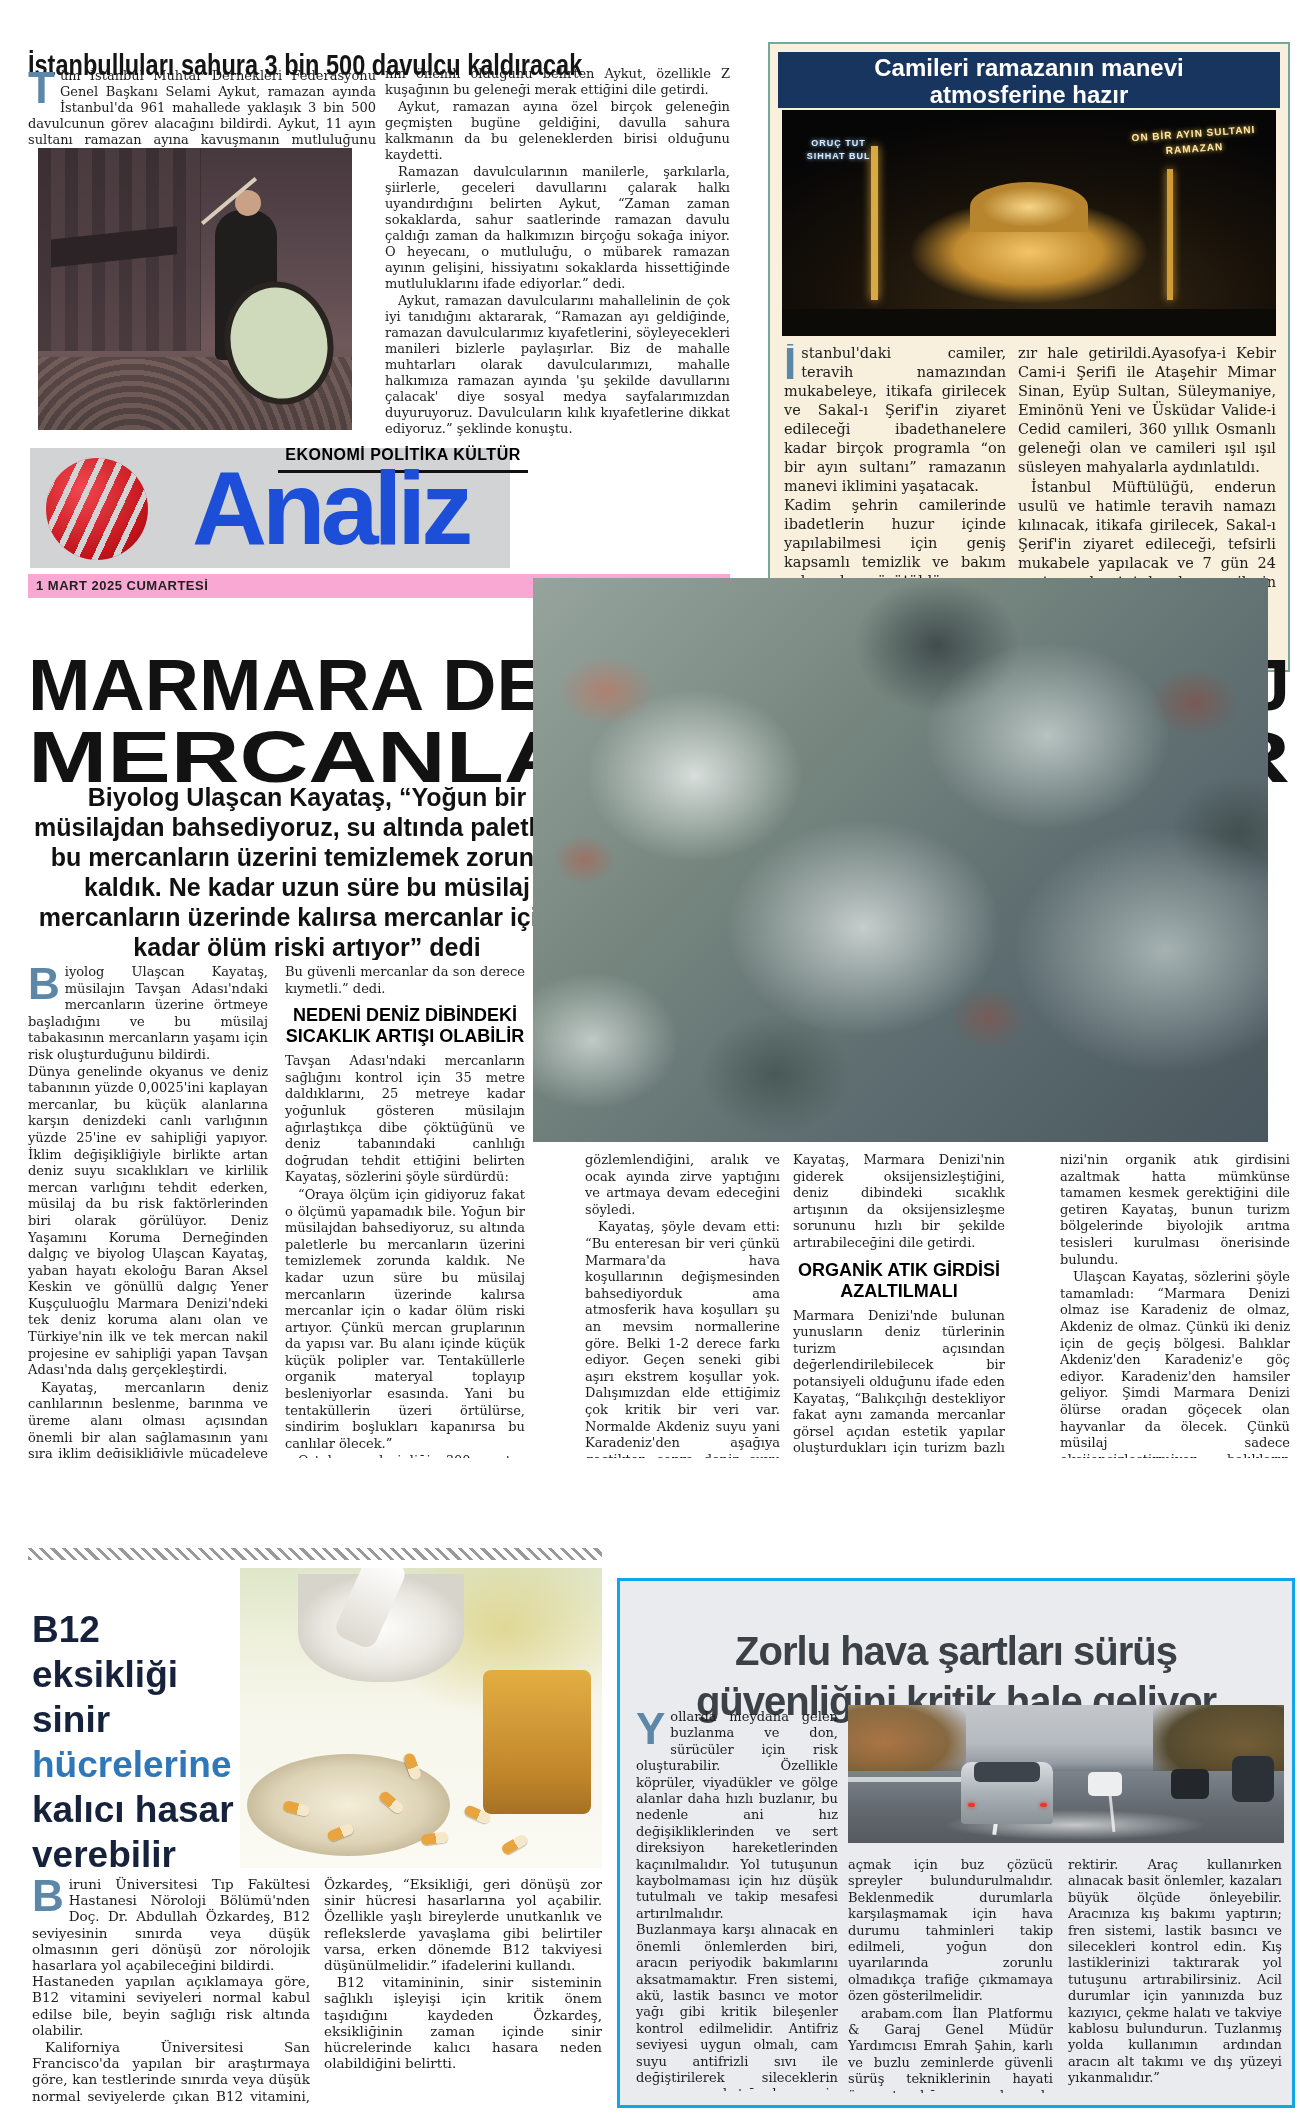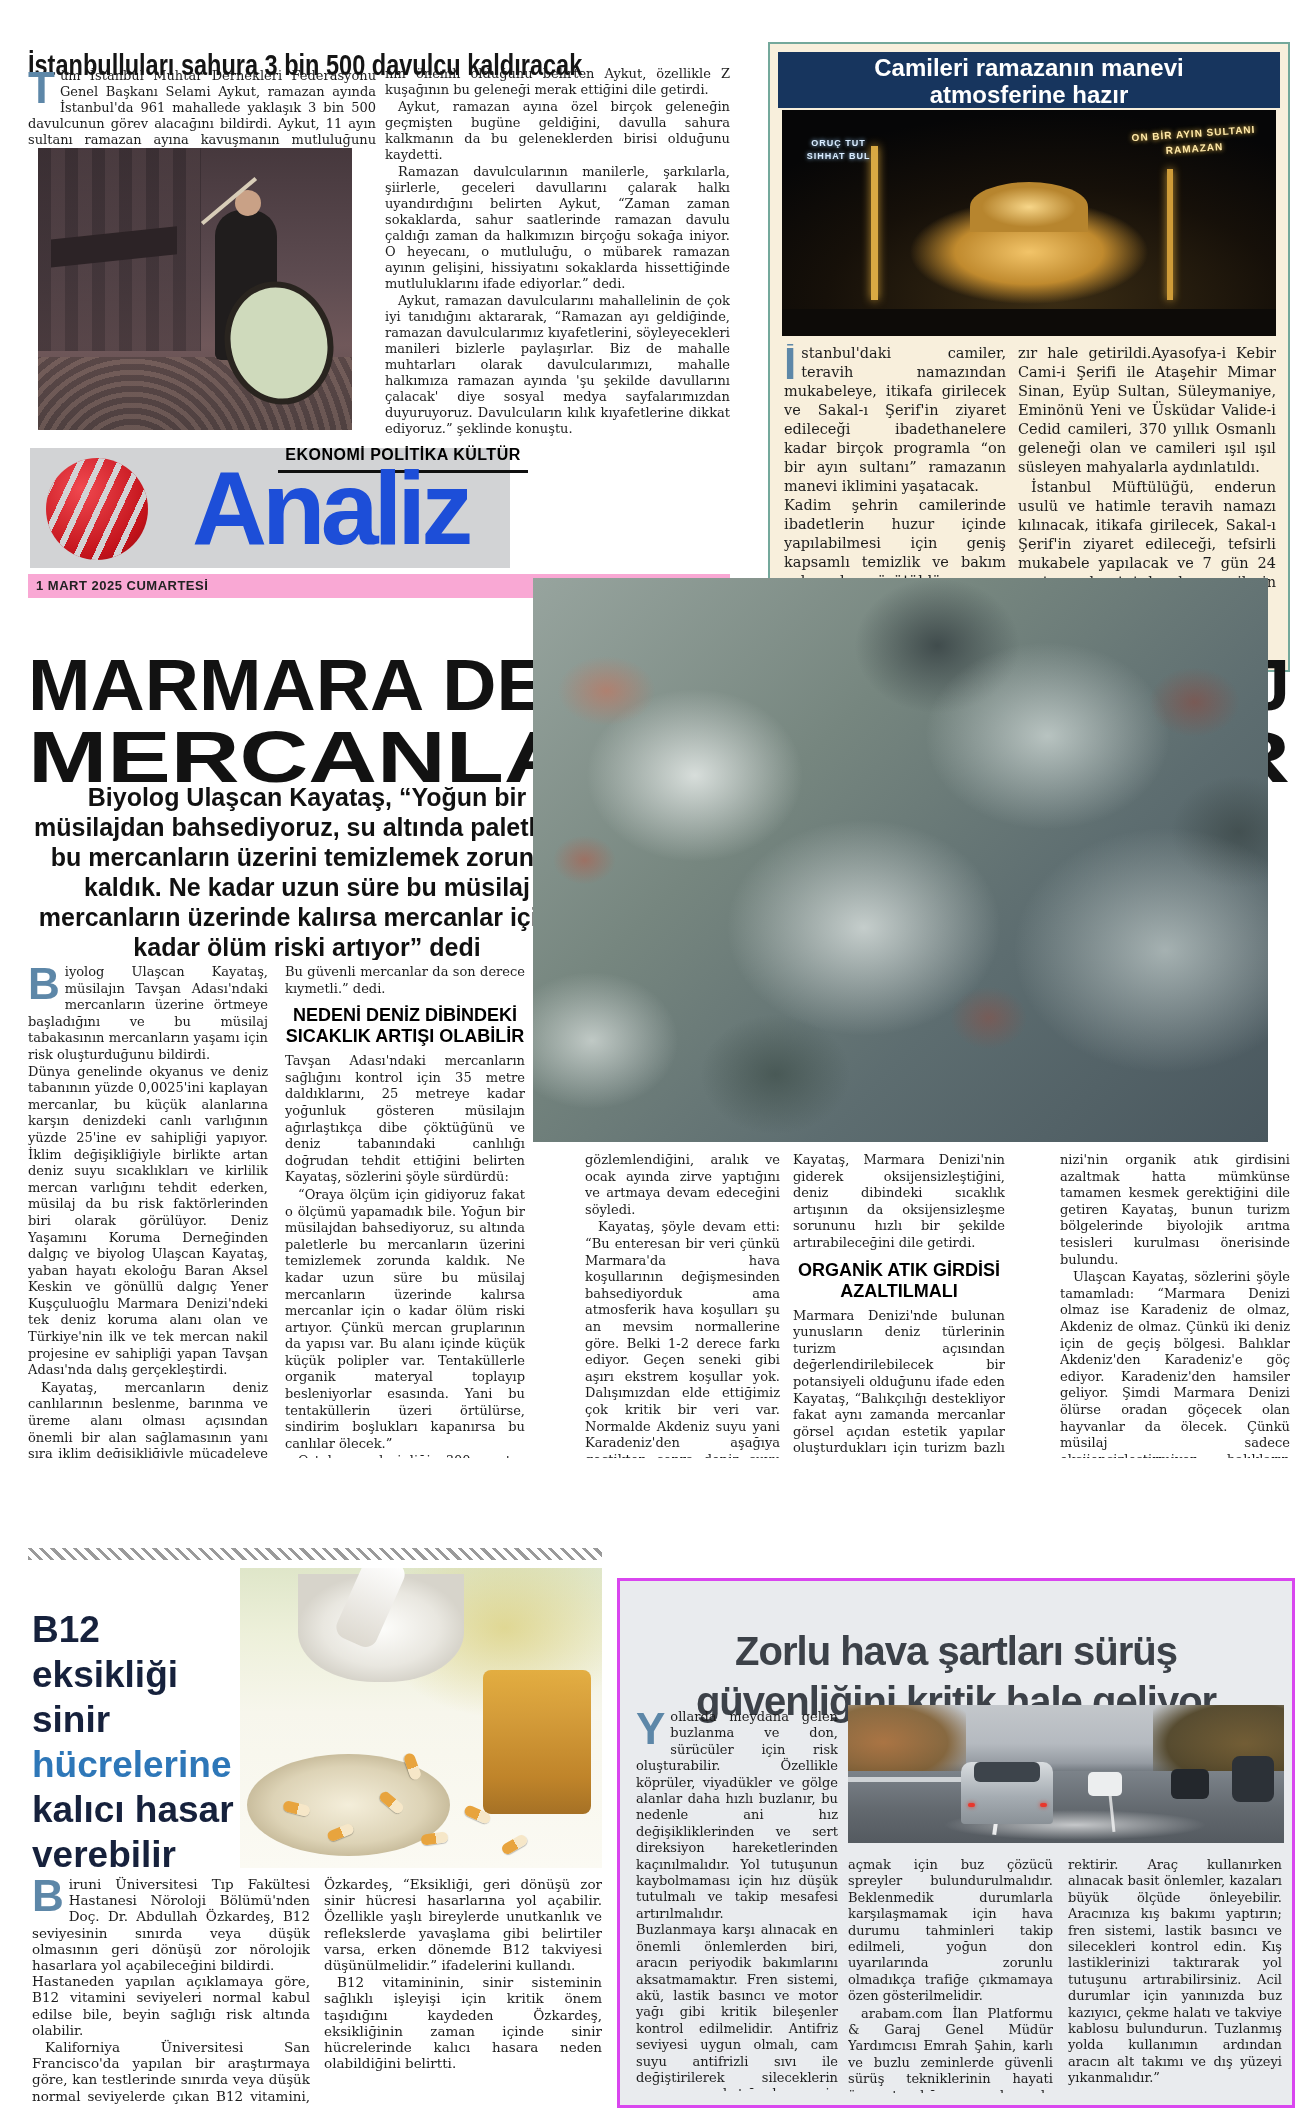--- a/index.html
+++ b/index.html
@@ -112,21 +112,21 @@
   .pp-bowl{position:absolute;left:2%;bottom:4%;width:56%;height:34%;border-radius:50%;
       background:radial-gradient(closest-side,#f4eeda,#ddd3b6 75%,#c9bd9d);}
   .pp-jar{position:absolute;right:3%;top:34%;width:30%;height:48%;border-radius:8px;opacity:.9;
       background:linear-gradient(180deg,#e2a733,#b97714 75%,#9c620f);}
   .cap{position:absolute;width:27px;height:11px;border-radius:6px;
       background:linear-gradient(90deg,#e8a43e 0 55%,#f6e7c8 55%);box-shadow:0 1px 1px rgba(0,0,0,.25);}
   .b12-col1{left:32px;top:1876px;width:278px;height:230px;font-size:13.5px;line-height:16.2px;}
   .b12-col2{left:324px;top:1876px;width:278px;height:230px;font-size:13.5px;line-height:16.2px;}
   
   .road-box{left:617px;top:1578px;width:678px;height:530px;background:#e9ebee;
-      border:3px solid #d946ef;box-sizing:border-box;}
+      border:3px solid #0ea5e9;box-sizing:border-box;}
   .road-headline{position:absolute;left:0;top:12px;width:100%;text-align:center;
       font-family:"Liberation Sans",sans-serif;font-weight:700;font-size:40px;line-height:50px;
       color:#3c4148;letter-spacing:-1px;}
   .rb-col{font-size:13px;line-height:16.4px;}
   .rb-col1{position:absolute;left:16px;top:128px;width:202px;height:382px;}
   .rb-col2{position:absolute;left:228px;top:276px;width:205px;height:236px;}
   .rb-col3{position:absolute;left:448px;top:276px;width:214px;height:236px;}
   .photo-road{position:absolute;left:228px;top:124px;width:436px;height:138px;overflow:hidden;
       background:linear-gradient(180deg,#c3c7cb 0%,#b5bac0 28%,#969ca3 42%,#686f76 50%,#757c83 100%);}
   .rp-trees-l{position:absolute;left:0;top:0;width:27%;height:60%;opacity:.85;
@@ -197,21 +197,21 @@
       </div>
     </div>
     <div class="mq-col1 body">
       <p><span class="dc">İ</span><span>stanbul'daki camiler, teravih namazından mukabeleye, itikafa girilecek ve Sakal-ı Şerif'in ziyaret edileceği ibadethanelere kadar birçok programla “on bir ayın sultanı” ramazanın manevi iklimini yaşatacak.</span></p>
       <div>
           <p>Kadim şehrin camilerinde ibadetlerin huzur içinde yapılabilmesi için geniş kapsamlı temizlik ve bakım çalışmaları yürütüldü.</p>
           <p>Bunların yanı sıra ramazana özel ibadetler ve ecdat yadigarı asırlık geleneklerle de camiler “on bir ayın sultanı”nın manevi atmosferine ha-</p>
         </div>
     </div>
     <div class="mq-col2 body">
-        <p>zır hale getirildi.Ayasofya-i Kebir Cami-i Şerifi ile Ataşehir Mimar Sinan, Eyüp Sultan, Süleymaniye, Eminönü Yeni ve Üsküdar Valide-i Cedid camileri, 370 yıllık Osmanlı geleneği olan ve camileri ışıl ışıl süsleyen mahyalarla aydınlatıldı.</p>
+        <p>zır hale getirildi.Ayasofya-i Kebir Cami-i Şerifi ile Ataşehir Mimar Sinan, Eyüp Sultan, Süleymaniye, Eminönü Yeni ve Üsküdar Valide-i Cedid camileri, 360 yıllık Osmanlı geleneği olan ve camileri ışıl ışıl süsleyen mahyalarla aydınlatıldı.</p>
         <p>İstanbul Müftülüğü, enderun usulü ve hatimle teravih namazı kılınacak, itikafa girilecek, Sakal-ı Şerif'in ziyaret edileceği, tefsirli mukabele yapılacak ve 7 gün 24 saat açık tutulacak camilerin isimlerini yayımladı.</p>
       </div>
   </section>
 
   <header>
     <div class="abs mast-gray"></div>
     <div class="abs globe"></div>
     <div class="abs kicker">EKONOMİ POLİTİKA KÜLTÜR</div>
     <div class="abs logotype">Analiz</div>
     <div class="abs date-bar">1 MART 2025 CUMARTESİ</div>

